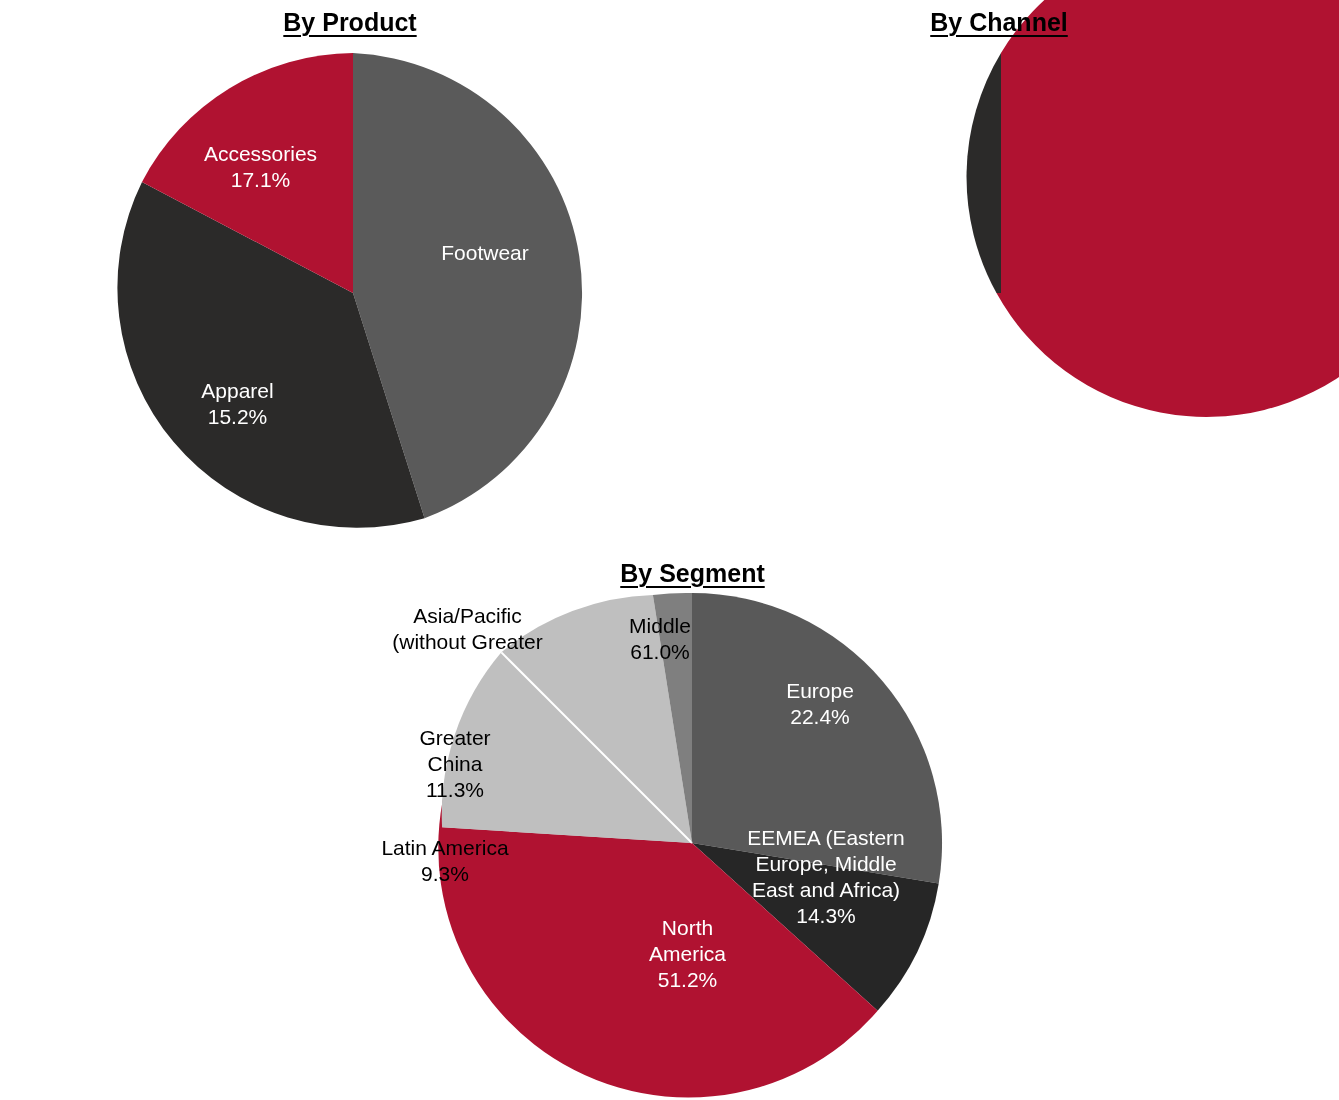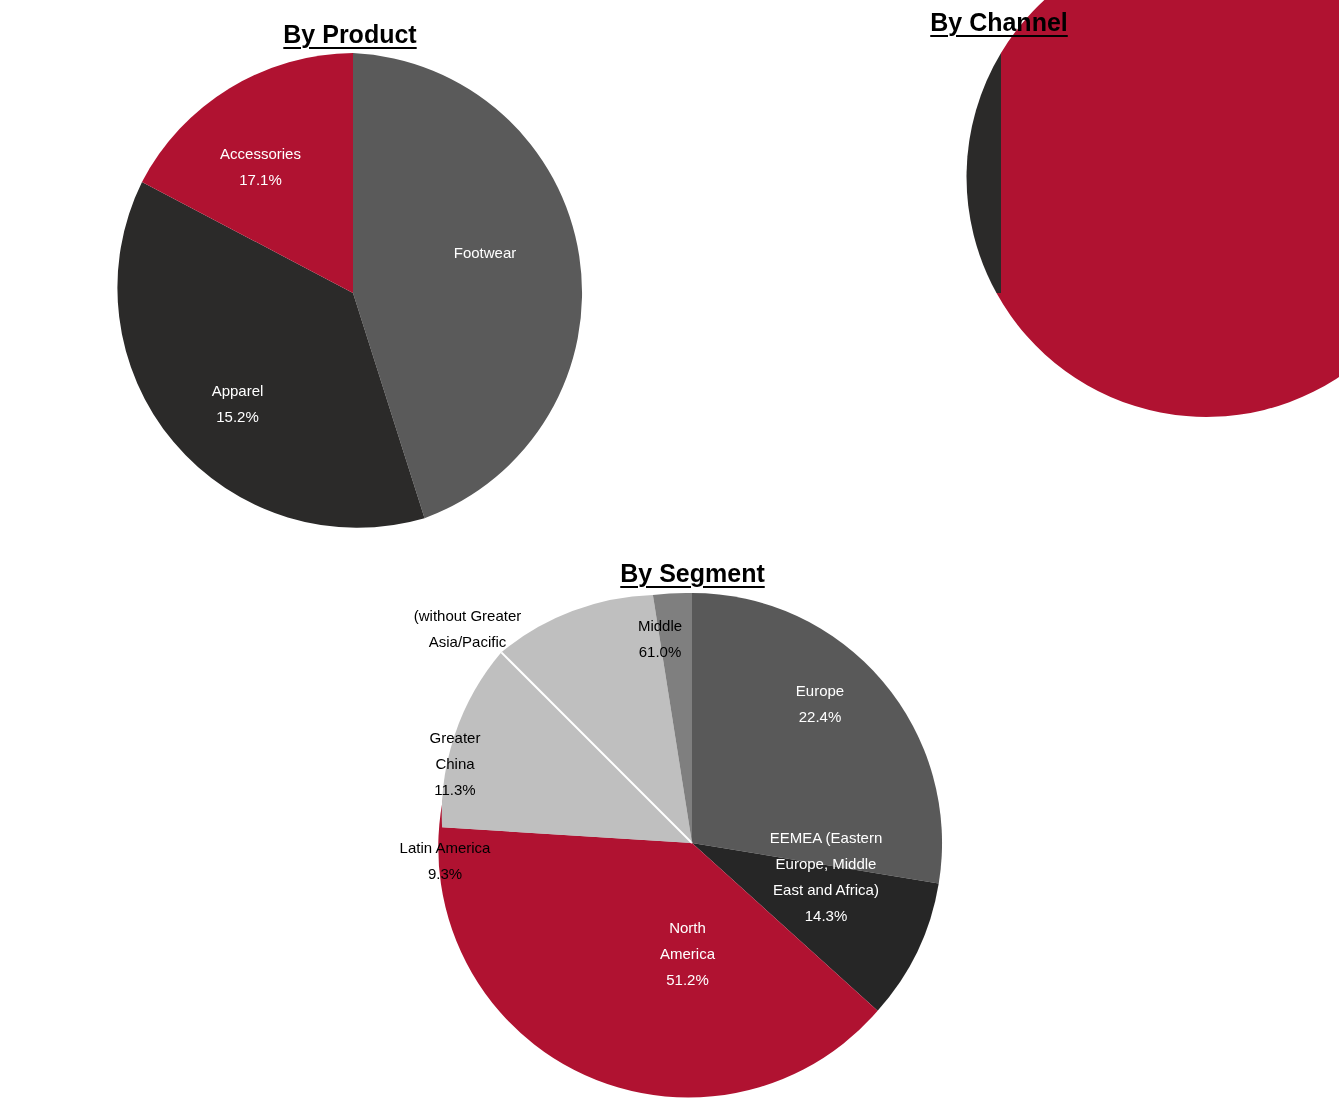--- a/index.html
+++ b/index.html
@@ -32,37 +32,37 @@
     text-underline-offset: 4px;
     text-decoration-thickness: 2px;
   }
   .pie-svg {
     display: block;
   }
 
   
   .lbl-box {
     font-family: "Liberation Sans", sans-serif;
-    font-size: 15px;
+    font-size: 21px;
     line-height: 26px;
     text-align: center;
     white-space: normal;
   }
   .lbl-white { color: #ffffff; }
   .lbl-black { color: #000000; }
 
   #chart-product  { left: 0px;   top: 0px;   width: 700px; height: 560px; }
   #chart-channel  { left: 654px; top: 0px;   width: 690px; height: 560px; }
   #chart-segment  { left: 320px; top: 535px; width: 745px; height: 565px; }
 </style>
 </head>
 <body>
 
 <div class="chart-block" id="chart-product">
-  <div class="chart-title" style="top:20px;">
+  <div class="chart-title" style="top:8px;">
     <span>By Product</span>
   </div>
 
   <svg class="pie-svg" width="700" height="560" viewBox="0 0 700 560">
 
     <path fill="#5A5A5A" d="M 353 293 L 353 53 A 240 240 0 0 1 424.54 518.13 Z"></path>
 
     <path fill="#2B2A29" d="M 353 293 L 424.54 518.13 A 240 240 0 0 1 141.99 181.90 Z"></path>
 
     <path fill="#B01231" d="M 353 293 L 141.99 181.90 A 240 240 0 0 1 353 53 Z"></path>
@@ -172,22 +172,22 @@
     <foreignObject x="40" y="190" width="190" height="100">
       <div xmlns="http://www.w3.org/1999/xhtml" class="lbl-box lbl-black">
         <div>Greater</div>
         <div>China</div>
         <div>11.3%</div>
       </div>
     </foreignObject>
 
     <foreignObject x="15" y="68" width="265" height="110">
       <div xmlns="http://www.w3.org/1999/xhtml" class="lbl-box lbl-black">
+        <div>Asia/Pacific</div>
         <div>(without Greater</div>
-        <div>Asia/Pacific</div>
       </div>
     </foreignObject>
 
     <foreignObject x="275" y="78" width="130" height="70">
       <div xmlns="http://www.w3.org/1999/xhtml" class="lbl-box lbl-black">
         <div>Middle</div>
         <div>61.0%</div>
       </div>
     </foreignObject>
   </svg>

